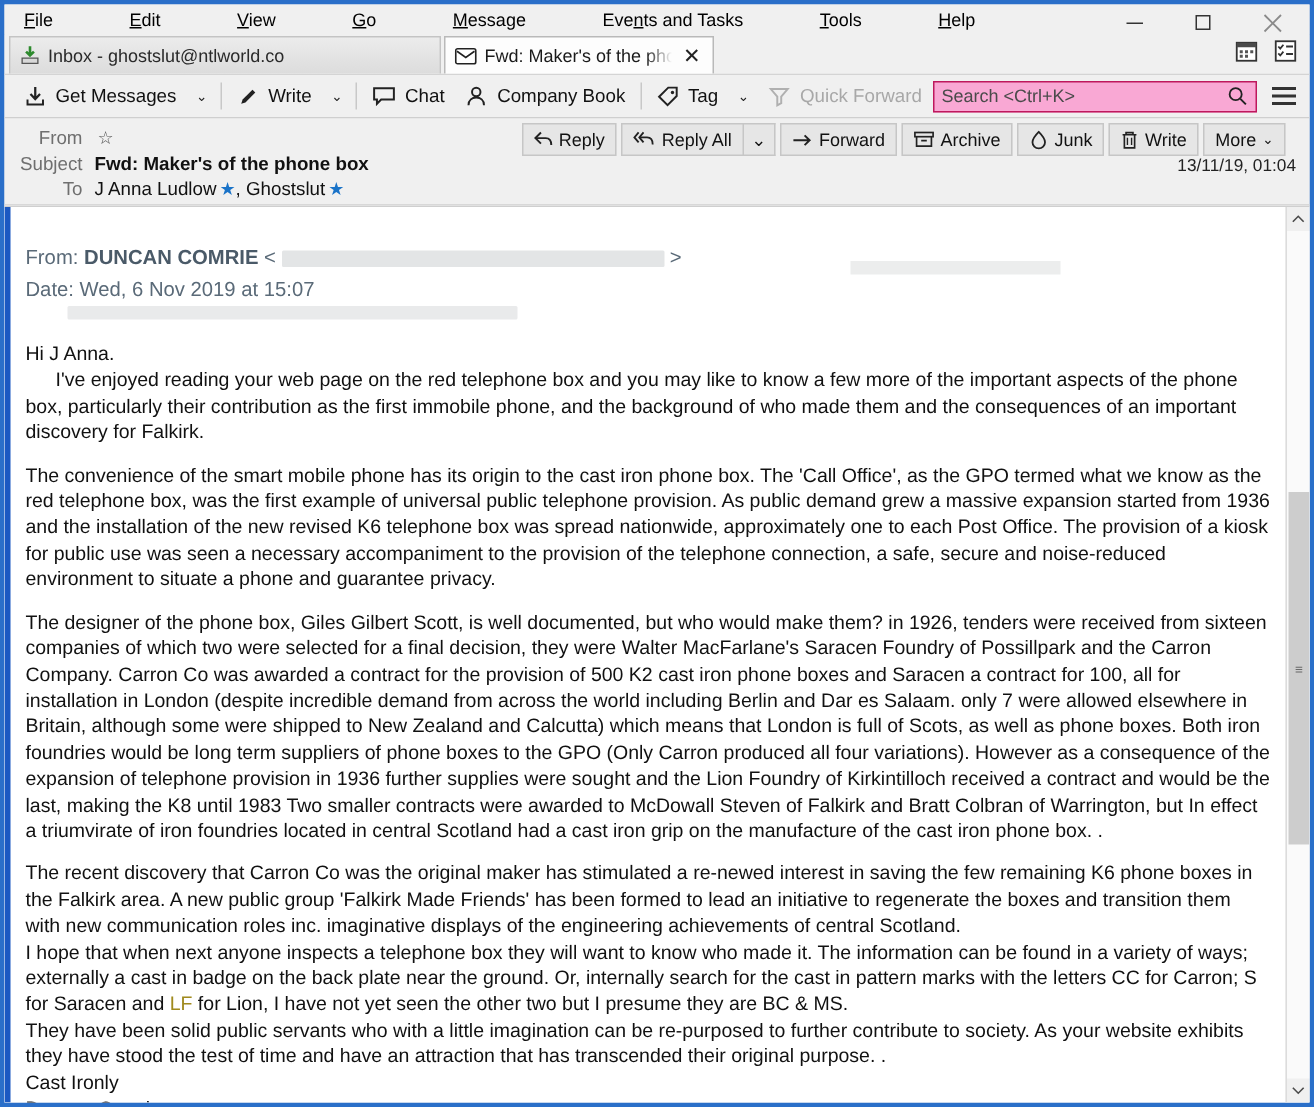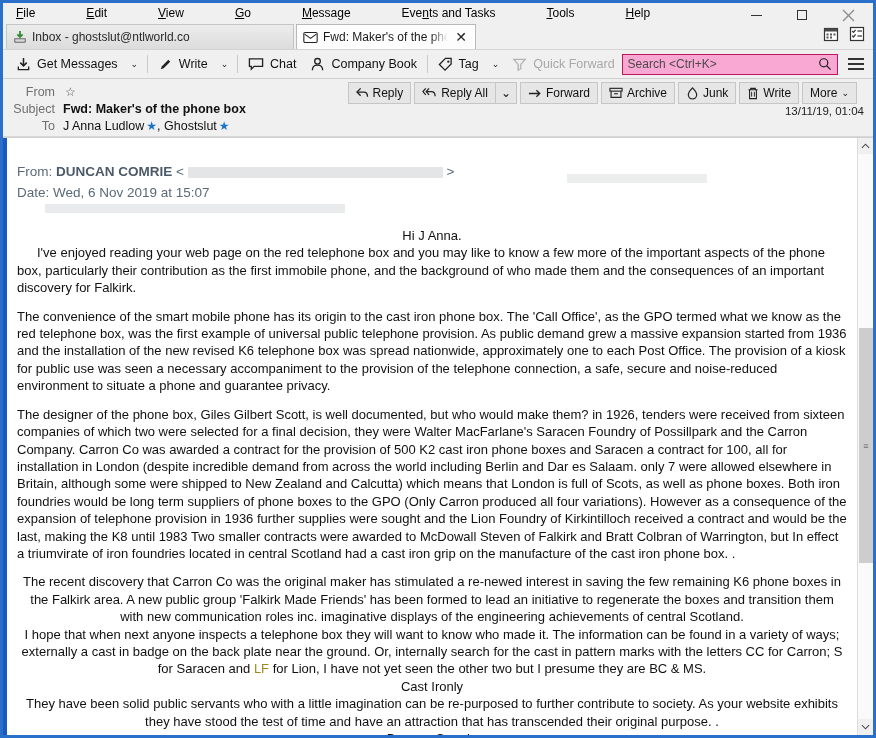--- a/index.html
+++ b/index.html
@@ -195,21 +195,21 @@
     background: #e9eaeb;
     height: 9px; width: 300px;
     margin: 1px 0 0 28px;
     border-radius: 1px;
   }
   .redact3 {
     position:absolute; left: 560px; top: 36px;
     background:#eceded; height: 9px; width: 140px;
   }
   p.para { margin: 0 0 11px 0; }
-  p.para.tight { margin-bottom: 0; text-align: center; }
+  p.para.tight { margin-bottom: 0; }
   .indent { display: inline-block; width: 20px; }
   .lf { color: #a08a1e; }
 
   
   .sbar {
     width: 16px; background: #f0f0f0;
     border-left: 1px solid #dcdcdc;
     flex: none;
     position: relative;
     display: flex; flex-direction: column;
@@ -447,22 +447,22 @@
       <div style="height:14px"></div>
 
       <p class="para tight">Hi J Anna.</p>
       <p class="para"><span class="indent"></span><span>I've enjoyed reading your web page on the red telephone box and you may like to know a few more of the important aspects of the phone box, particularly their contribution as the first immobile phone, and the background of who made them and the consequences of an important discovery for Falkirk.</span></p>
       <p class="para">The convenience of the smart mobile phone has its origin to the cast iron phone box. The 'Call Office', as the GPO termed what we know as the red telephone box, was the first example of universal public telephone provision. As public demand grew a massive expansion started from 1936 and the installation of the new revised K6 telephone box was spread nationwide, approximately one to each Post Office. The provision of a kiosk for public use was seen a necessary accompaniment to the provision of the telephone connection, a safe, secure and noise-reduced environment to situate a phone and guarantee privacy.</p>
       <p class="para">The designer of the phone box, Giles Gilbert Scott, is well documented, but who would make them? in 1926, tenders were received from sixteen companies of which two were selected for a final decision, they were Walter MacFarlane's Saracen Foundry of Possillpark and the Carron Company. Carron Co was awarded a contract for the provision of 500 K2 cast iron phone boxes and Saracen a contract for 100, all for installation in London (despite incredible demand from across the world including Berlin and Dar es Salaam. only 7 were allowed elsewhere in Britain, although some were shipped to New Zealand and Calcutta) which means that London is full of Scots, as well as phone boxes. Both iron foundries would be long term suppliers of phone boxes to the GPO (Only Carron produced all four variations). However as a consequence of the expansion of telephone provision in 1936 further supplies were sought and the Lion Foundry of Kirkintilloch received a contract and would be the last, making the K8 until 1983  Two smaller contracts were awarded to McDowall Steven of Falkirk and Bratt Colbran of Warrington, but In effect a triumvirate of iron foundries located in central Scotland had a cast iron grip  on the manufacture of the cast iron phone box. .</p>
       <p class="para tight">The recent discovery that Carron Co was the original maker has stimulated a re-newed interest in saving the few remaining K6 phone boxes in the Falkirk area. A new public group 'Falkirk Made Friends' has been formed to lead an initiative to regenerate the boxes and transition them with new communication roles inc. imaginative displays of the engineering achievements of central Scotland.</p>
       <p class="para tight">
         <span>I hope that when next anyone inspects a telephone box they will want to know who made it. The information can be found in a variety of ways; externally a cast in badge on the back plate near the ground. Or, internally search for the cast in pattern marks with the letters CC for Carron; S for Saracen and </span><span class="lf">LF</span><span> for Lion, I have not yet seen the other two but I presume they are BC &amp; MS.</span>
       </p>
+      <p class="para tight">They have been solid public servants who with a little imagination can be re-purposed to further contribute to society. As your website exhibits they have stood the test of time and have an attraction that has transcended their original purpose.   .</p>
       <p class="para tight">Cast Ironly</p>
-      <p class="para tight">They have been solid public servants who with a little imagination can be re-purposed to further contribute to society. As your website exhibits they have stood the test of time and have an attraction that has transcended their original purpose.   .</p>
       <p class="para tight">Duncan Comrie</p>
 
     </div>
 
     <div class="sbar">
       <div class="strack"></div>
       <div class="sarrow" style="z-index:2">
         <svg width="9" height="6" viewBox="0 0 10 6">
             <path d="M1 5 L5 1 L9 5" fill="none" stroke="#4a4a4a" stroke-width="1.2"></path>
           </svg>

